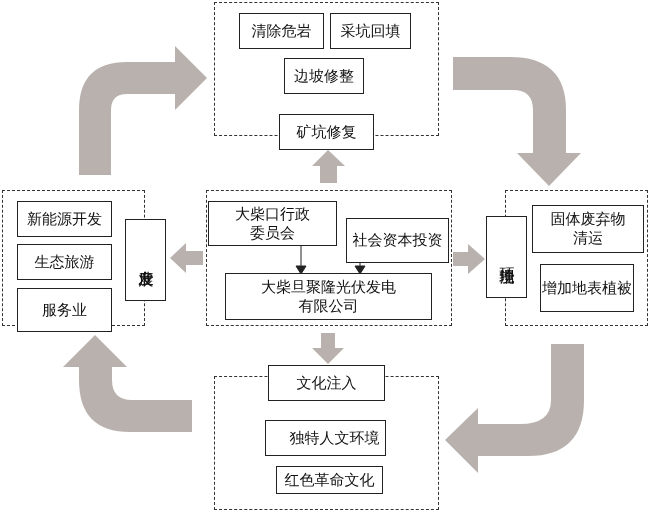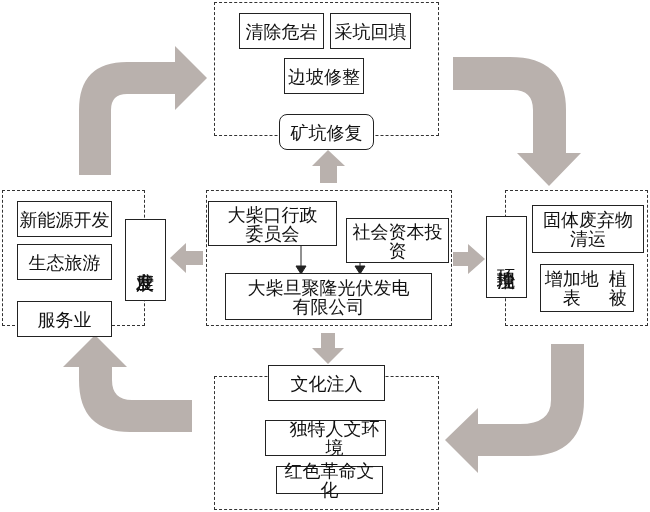--- a/index.html
+++ b/index.html
@@ -1,21 +1,21 @@
 <!DOCTYPE html>
 <html><head>
 <meta charset="utf-8">
 <style>
   html, body { margin: 0; padding: 0; background: #ffffff; }
   body { width: 650px; height: 512px; position: relative; overflow: hidden;
          font-family: "DejaVu Serif", "Liberation Serif", serif; color: #111; }
   .dash { position: absolute; border: 1px dashed #333; box-sizing: border-box; }
   .box { position: absolute; border: 1px solid #222; background: #fff; box-sizing: border-box;
          display: flex; align-items: center; justify-content: center; text-align: center;
-         font-size: 18px; line-height: 19px; }
+         font-size: 15px; line-height: 19px; }
   .vert { writing-mode: vertical-rl; text-orientation: upright; letter-spacing: 1px; }
   svg.arrows { position: absolute; left: 0; top: 0; width: 650px; height: 512px; }
 </style>
 </head>
 <body>
 
 <svg class="arrows" viewBox="0 0 650 512">
   <g id="arrow-fill" fill="#b9b1ad">
 
     <path d="M79,175 L79,110 Q79,62 127,62 L175,62 L175,46 L207,78 L175,110 L175,94 L127,94 Q111,94 111,110 L111,175 Z"></path>
@@ -46,21 +46,21 @@
 <div class="dash" style="left:214px; top:2px; width:225px; height:134px;"></div>
 <div class="box" style="left:239px; top:13px; width:85px; height:36px;">
   <span>清除危岩</span>
 </div>
 <div class="box" style="left:330px; top:13px; width:81px; height:36px;">
   <span>采坑回填</span>
 </div>
 <div class="box" style="left:284px; top:58px; width:80px; height:36px;">
   <span>边坡修整</span>
 </div>
-<div class="box" style="left:279px; top:114px; width:95px; height:36px;border-radius:8px;">
+<div class="box" style="left:279px; top:114px; width:95px; height:36px;">
   <span>矿坑修复</span>
 </div>
 
 <div class="dash" style="left:206px; top:190px; width:246px; height:136px;"></div>
 <div class="box" style="left:208px; top:201px; width:129px; height:45px; flex-direction:column;">
   <span>大柴口行政</span>
   <span>委员会</span>
 </div>
 <div class="box" style="left:346px; top:218px; width:103px; height:45px;">
   <span>社会资本投资</span>
@@ -70,21 +70,21 @@
   <span>有限公司</span>
 </div>
 
 <div class="dash" style="left:2px; top:190px; width:143px; height:136px;"></div>
 <div class="box" style="left:17px; top:201px; width:95px; height:36px;">
   <span>新能源开发</span>
 </div>
 <div class="box" style="left:17px; top:244px; width:95px; height:36px;">
   <span>生态旅游</span>
 </div>
-<div class="box" style="left:17px; top:301px; width:95px; height:36px;">
+<div class="box" style="left:17px; top:288px; width:95px; height:44px;">
   <span>服务业</span>
 </div>
 <div class="box vert" style="left:125px; top:219px; width:41px; height:82px;">
   <span>产业发展</span>
 </div>
 
 <div class="dash" style="left:505px; top:190px; width:143px; height:136px;"></div>
 <div class="box vert" style="left:486px; top:216px; width:41px; height:82px;">
   <span>环境治理</span>
 </div>

